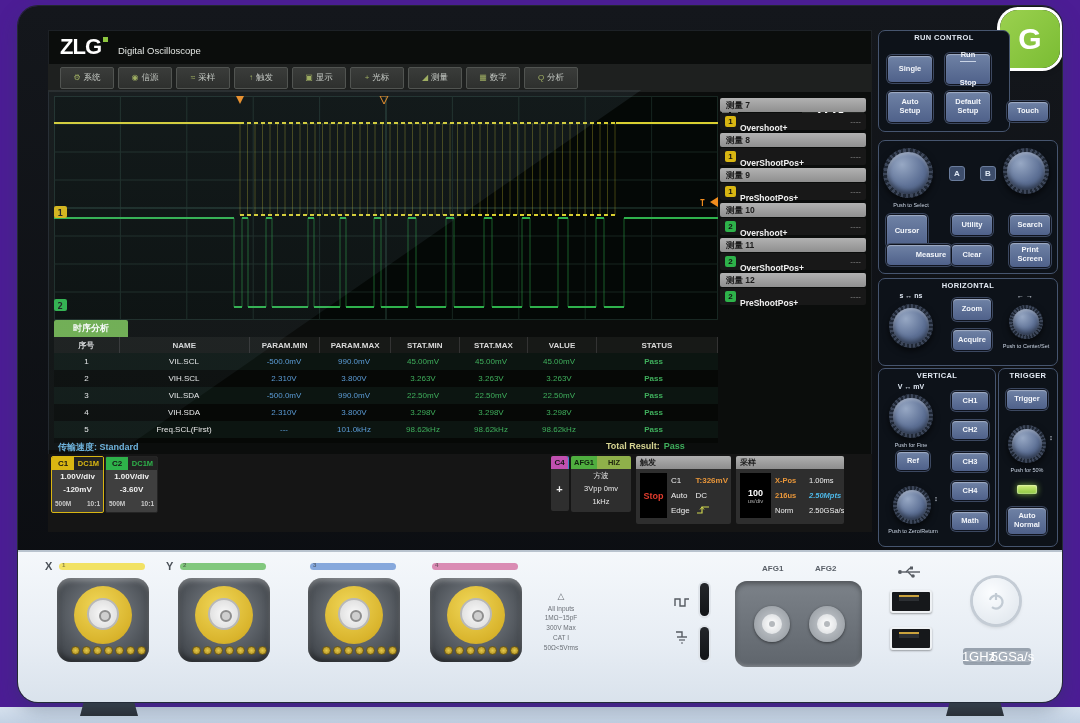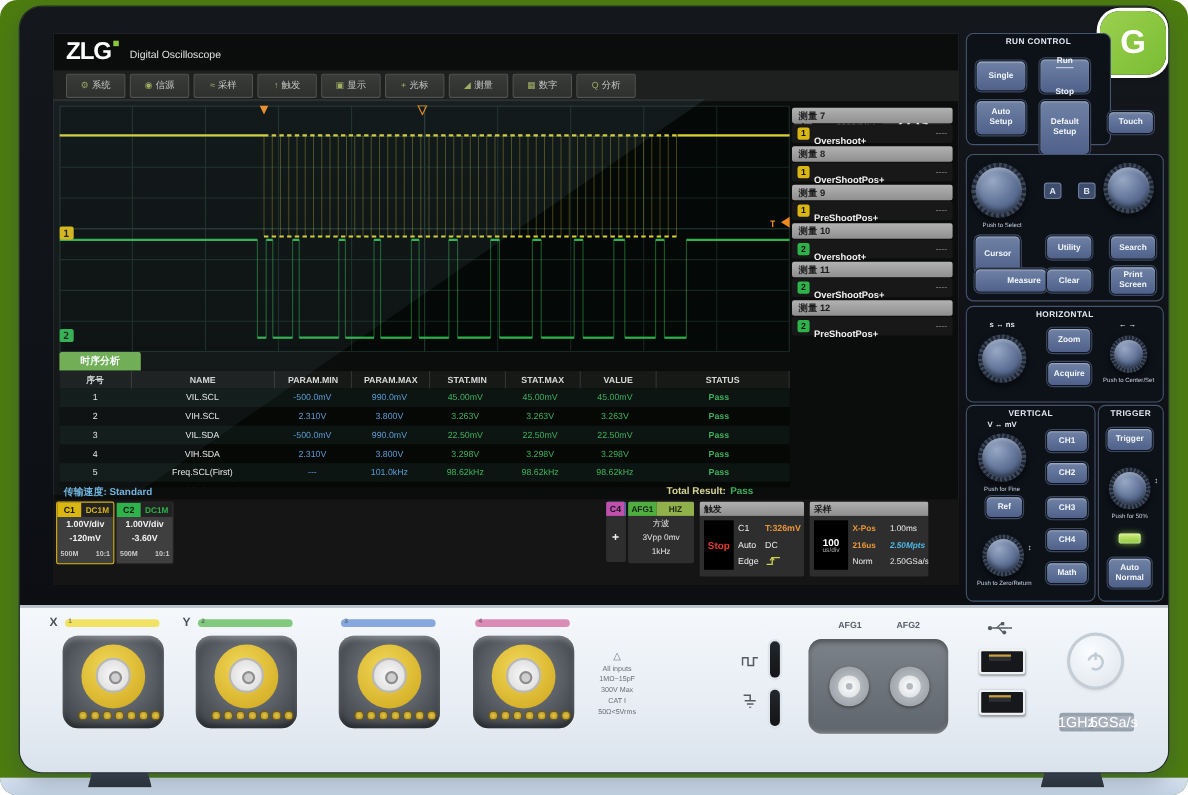--- a/index.html
+++ b/index.html
@@ -1,16 +1,16 @@
 <!DOCTYPE html>
 <html><head>
 <meta charset="utf-8">
 <style>
   html,body{margin:0;padding:0;background:#ffffff;}
-  #stage{position:relative;width:1080px;height:723px;font-family:"Liberation Sans",sans-serif;background:#4d7c0f;overflow:hidden;border-radius:16px;}
+  #stage{position:relative;width:1080px;height:723px;font-family:"Liberation Sans",sans-serif;background:#4c1d95;overflow:hidden;}
   
   .device{position:absolute;left:18px;top:6px;width:1044px;height:696px;border-radius:20px;background:linear-gradient(#14171c,#0a0c10);box-shadow:0 8px 20px rgba(40,60,85,.35),0 0 0 1px #23272e;overflow:hidden;}
   .bottom-strip{position:absolute;left:0;top:707px;width:1080px;height:16px;background:linear-gradient(#d6e1ee,#c3d2e4);}
   .foot{position:absolute;top:694px;width:58px;height:22px;background:linear-gradient(#40474f,#2b3036);clip-path:polygon(10% 0,90% 0,100% 100%,0 100%);}
   
   .screen{position:absolute;left:30px;top:24px;width:824px;height:502px;background:#0b0d0c;box-shadow:inset 0 0 0 1px #1d2126;}
   .brand{position:absolute;left:12px;top:4px;color:#fff;font-size:22px;font-weight:bold;letter-spacing:-1px;}
   .gdot{display:inline-block;width:5px;height:5px;background:#8dc63f;margin-left:2px;margin-bottom:12px;}
   .subtitle{position:absolute;left:70px;top:15px;color:#e2e5e2;font-size:9.5px;}
   .menubar{position:absolute;left:0;top:34px;width:824px;height:28px;background:#1e201f;}
@@ -540,21 +540,21 @@
 
     <div class="sectbox" style="left:860px;top:24px;width:130px;height:100px;">
       <div class="sect-title">RUN CONTROL</div>
     </div>
     <div class="pbtn" style="left:870px;top:50px;width:44px;height:26px;">Single</div>
     <div class="pbtn runstop" style="left:928px;top:48px;width:44px;height:30px;">
       <div><span class="rs-top">Run</span><span>Stop</span></div>
     </div>
     <div class="pbtn" style="left:870px;top:86px;width:44px;height:30px;">Auto
 Setup</div>
-    <div class="pbtn" style="left:928px;top:86px;width:44px;height:48px;">Default
+    <div class="pbtn" style="left:928px;top:86px;width:44px;height:30px;">Default
 Setup</div>
     <div class="pbtn" style="left:990px;top:96px;width:40px;height:19px;">Touch</div>
 
     <div class="sectbox" style="left:860px;top:134px;width:178px;height:132px;"></div>
     <div class="knob" style="left:865px;top:142px;width:50px;height:50px;"></div>
     <div class="knob" style="left:985px;top:142px;width:46px;height:46px;"></div>
     <div class="klabel" style="left:931px;top:160px;">A</div>
     <div class="klabel" style="left:962px;top:160px;">B</div>
     <div class="hint" style="left:865px;top:196px;width:56px;">Push to Select</div>
     <div class="pbtn" style="left:869px;top:209px;width:40px;height:32px;">Cursor</div>

